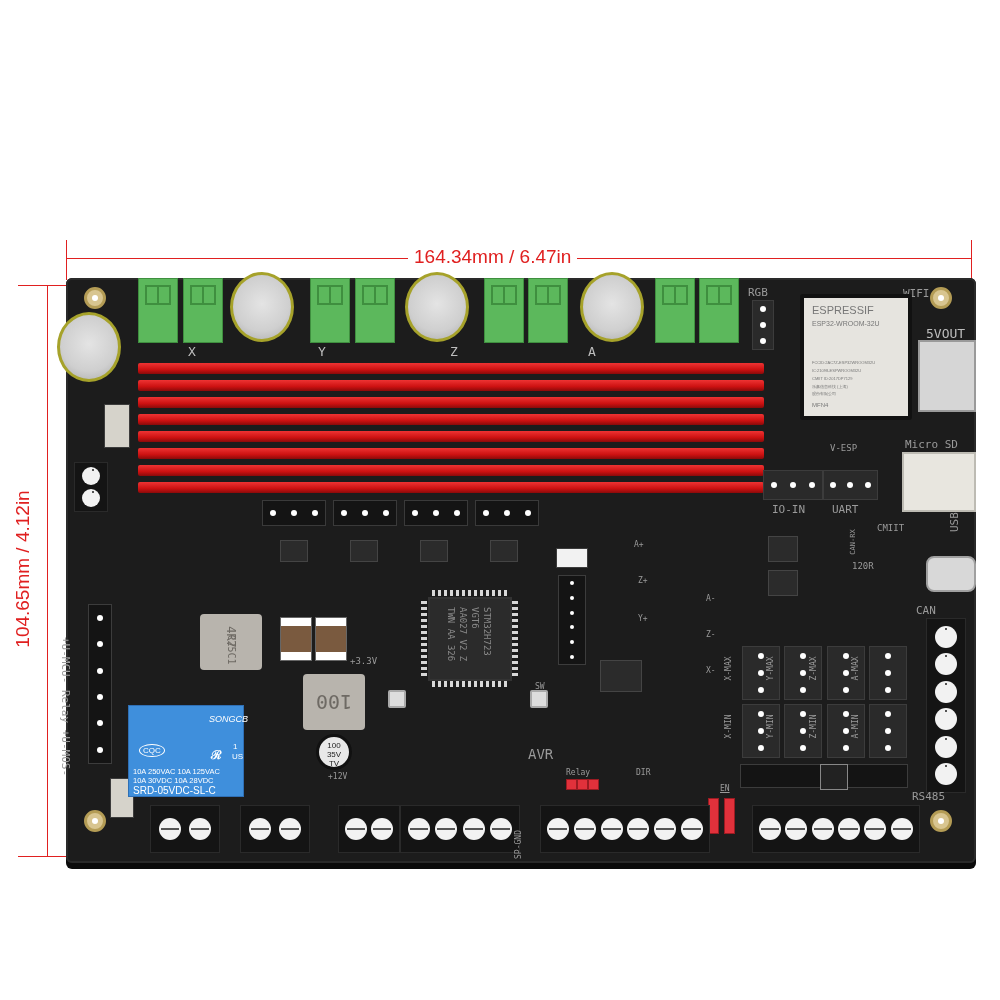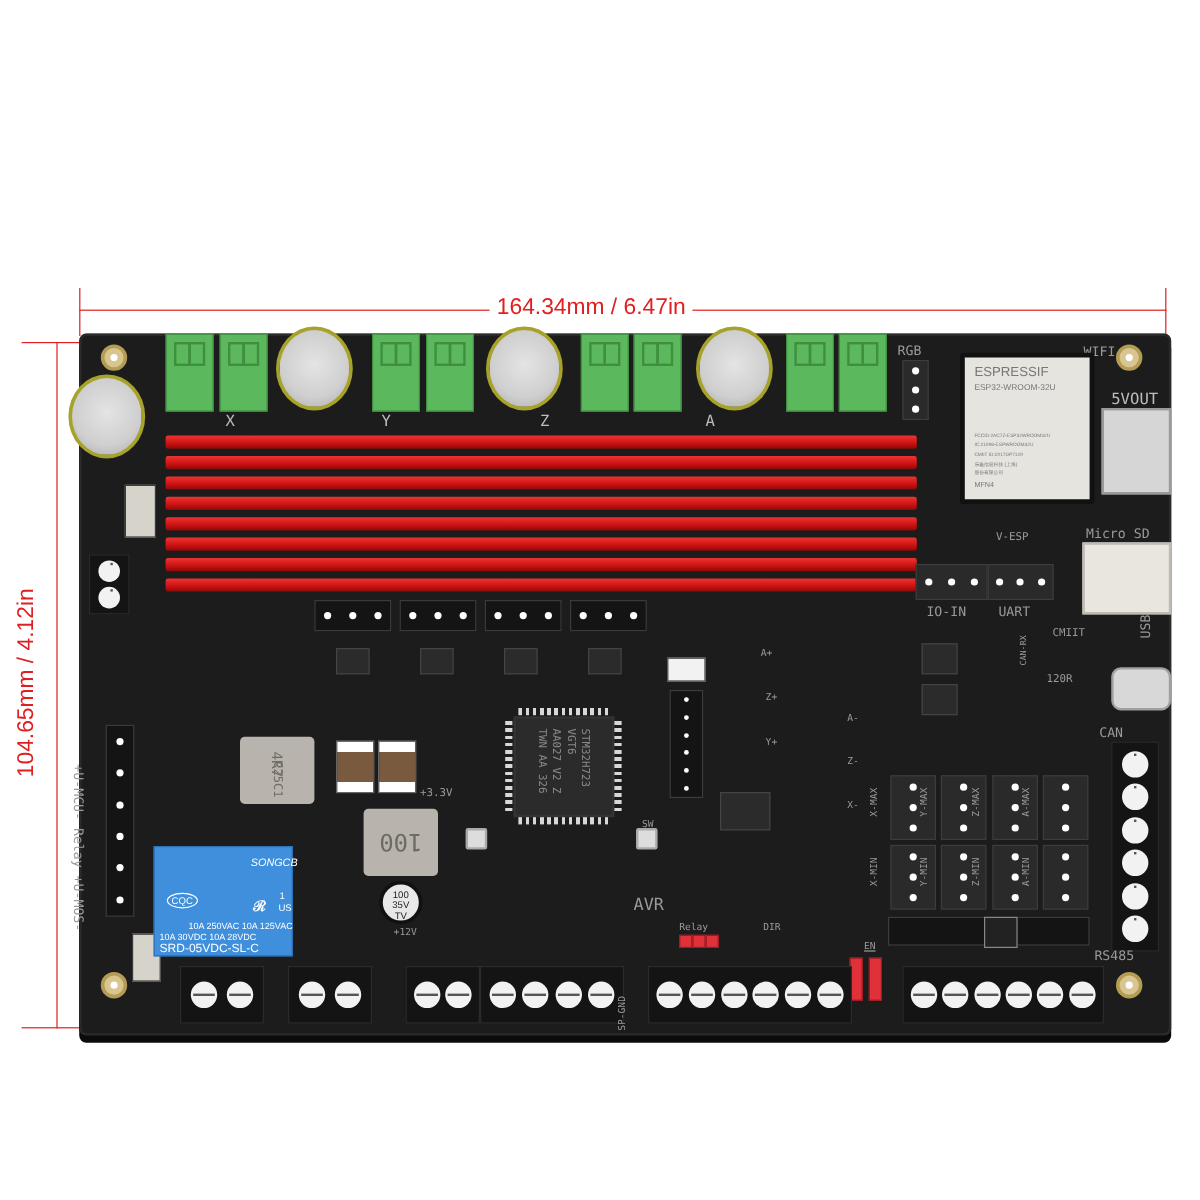--- a/index.html
+++ b/index.html
@@ -125,21 +125,21 @@
   </div>
 <div class="jst" style="left:823px; top:470px; width:55px; height:30px;">
     <div class="pin"></div>
     <div class="pin"></div>
     <div class="pin"></div>
   </div>
 <div class="label" style="left:772px; top:503px;">IO-IN</div>
 <div class="label" style="left:832px; top:503px;">UART</div>
 <div class="label" style="left:877px; top:523px; font-size:9px;">CMIIT</div>
 <div class="label" style="left:948px; top:532px; transform:rotate(-90deg); transform-origin:left top;">USB</div>
-<div class="label" style="left:872px; top:561px; font-size:9px;">120R</div>
+<div class="label" style="left:852px; top:561px; font-size:9px;">120R</div>
 <div class="label" style="left:840px; top:538px; font-size:7px; transform:rotate(-90deg);">CAN-RX</div>
 <div class="usbc"></div>
 <div class="label" style="left:916px; top:604px;">CAN</div>
 
 <div class="screw-term" style="left:926px; top:618px; width:40px; height:175px; flex-direction:column; justify-content:space-around; padding:4px 0;">
   <div class="screw vscrew"></div>
     <div class="screw vscrew"></div>
     <div class="screw vscrew"></div>
     <div class="screw vscrew"></div>
     <div class="screw vscrew"></div>
@@ -173,21 +173,21 @@
 <div class="inductor" style="left:303px; top:674px; width:62px; height:56px; font-size:20px;">
   <span style="transform:rotate(180deg);">100</span>
 </div>
 
 <div class="relay">
   <div class="l" style="left:60px; top:8px; font-size:9px; font-style:italic;margin-left:20px;">SONGCB</div>
   <div class="l" style="left:10px; top:38px; font-size:8px; border:1px solid #fff; border-radius:50%; padding:1px 3px;">CQC</div>
   <div class="l" style="left:82px; top:40px; font-size:12px; font-weight:bold;">ℛ</div>
   <div class="l" style="left:104px; top:36px; font-size:8px;">1</div>
   <div class="l" style="left:103px; top:46px; font-size:8px;">US</div>
-  <div class="l" style="left:4px; top:61px; font-size:7.5px;margin-left:24px;">10A 250VAC 10A 125VAC</div>
+  <div class="l" style="left:4px; top:61px; font-size:7.5px;">10A 250VAC 10A 125VAC</div>
   <div class="l" style="left:4px; top:70px; font-size:7.5px;">10A 30VDC 10A 28VDC</div>
   <div class="l" style="left:4px; top:79px; font-size:10px;">SRD-05VDC-SL-C</div>
 </div>
 
 <div class="ecap">
   <div>100</div>
   <div>35V</div>
   <div>TV</div>
 </div>
 <div class="label" style="left:328px; top:772px; font-size:8px;">+12V</div>

